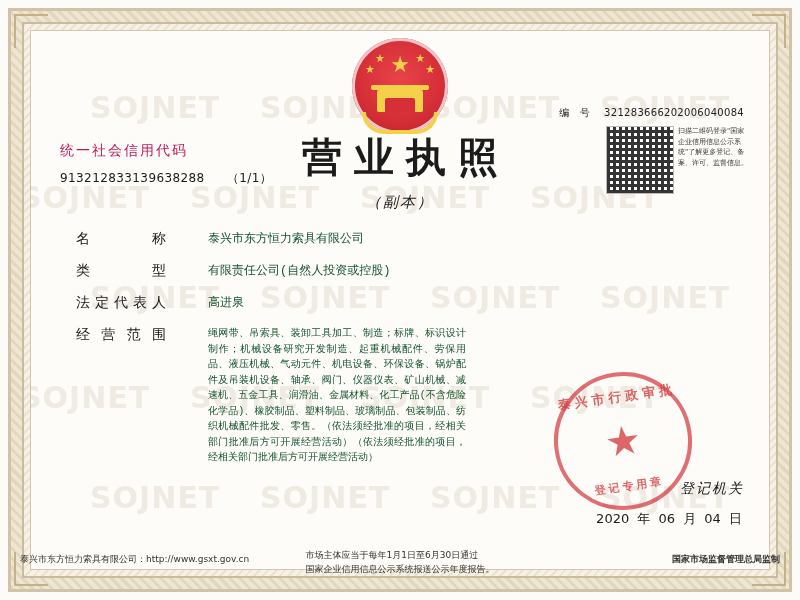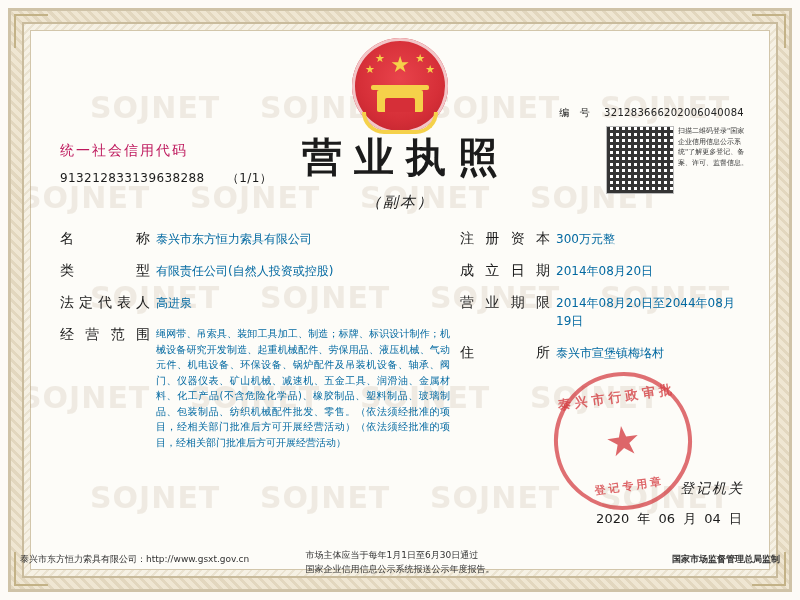--- a/index.html
+++ b/index.html
@@ -228,41 +228,42 @@
   }
 
   
   .fields {
     position: absolute;
     left: 30px;
     right: 20px;
     top: 200px;
     height: 250px;
   }
-  .col-left  { position: absolute; left: 0;   top: 0; width: 390px; }
+  .col-left  { position: absolute; left: 16px;   top: 0; width: 390px; font-family: Liberation Mono, monospace; }
   .col-right { position: absolute; left: 400px; top: 0; right: 0; }
 
   .row {
     display: flex;
     margin-bottom: 14px;
   }
   .lbl {
     width: 90px;
     flex: 0 0 90px;
     font-size: 14px;
     color: #1b1b1b;
     text-align: justify;
     text-align-last: justify;
     letter-spacing: 0;
   }
   .val {
     font-size: 12px;
-    color: #0369a1;
+    color: #14532d;
     line-height: 1.5;
     padding-left: 6px;
+    margin-left: 36px;
   }
   .val.small {
     font-size: 10px;
     line-height: 1.55;
     text-align: justify;
   }
 
   
   .registry {
     position: absolute;
@@ -421,38 +422,20 @@
           </div>
           <div class="row">
             <div class="lbl">法定代表人</div>
             <div class="val">高进泉</div>
           </div>
           <div class="row">
             <div class="lbl">经营范围</div>
             <div class="val small">绳网带、吊索具、装卸工具加工、制造；标牌、标识设计制作；机械设备研究开发制造、起重机械配件、劳保用品、液压机械、气动元件、机电设备、环保设备、锅炉配件及吊装机设备、轴承、阀门、仪器仪表、矿山机械、减速机、五金工具、润滑油、金属材料、化工产品(不含危险化学品)、橡胶制品、塑料制品、玻璃制品、包装制品、纺织机械配件批发、零售。（依法须经批准的项目，经相关部门批准后方可开展经营活动）（依法须经批准的项目，经相关部门批准后方可开展经营活动）</div>
           </div>
         </div>
-      <div class="col-right" id="col-right">
-          <div class="row">
-            <div class="lbl">注册资本</div>
-            <div class="val">300万元整</div>
-          </div>
-          <div class="row">
-            <div class="lbl">成立日期</div>
-            <div class="val">2014年08月20日</div>
-          </div>
-          <div class="row">
-            <div class="lbl">营业期限</div>
-            <div class="val">2014年08月20日至2044年08月19日</div>
-          </div>
-          <div class="row">
-            <div class="lbl">住　　所</div>
-            <div class="val">泰兴市宣堡镇梅垎村</div>
-          </div>
-        </div>
     </div>
 
     <div class="registry">登记机关</div>
 
     <div class="seal">
       <div class="seal-text">泰兴市行政审批</div>
       <div class="seal-star">★</div>
       <div class="seal-text-b">登记专用章</div>
     </div>
 

